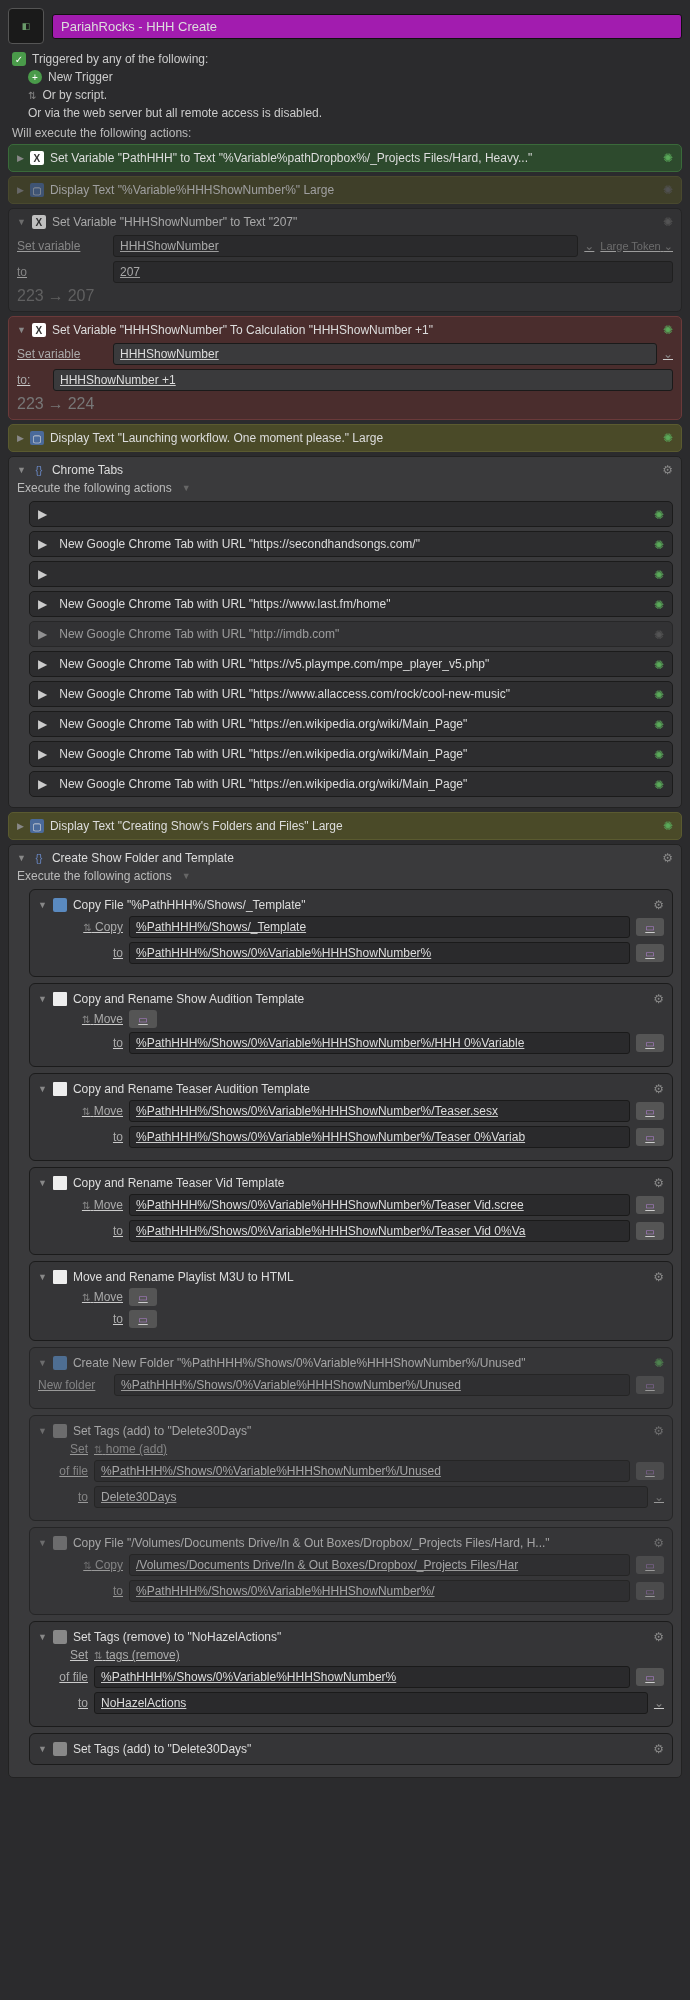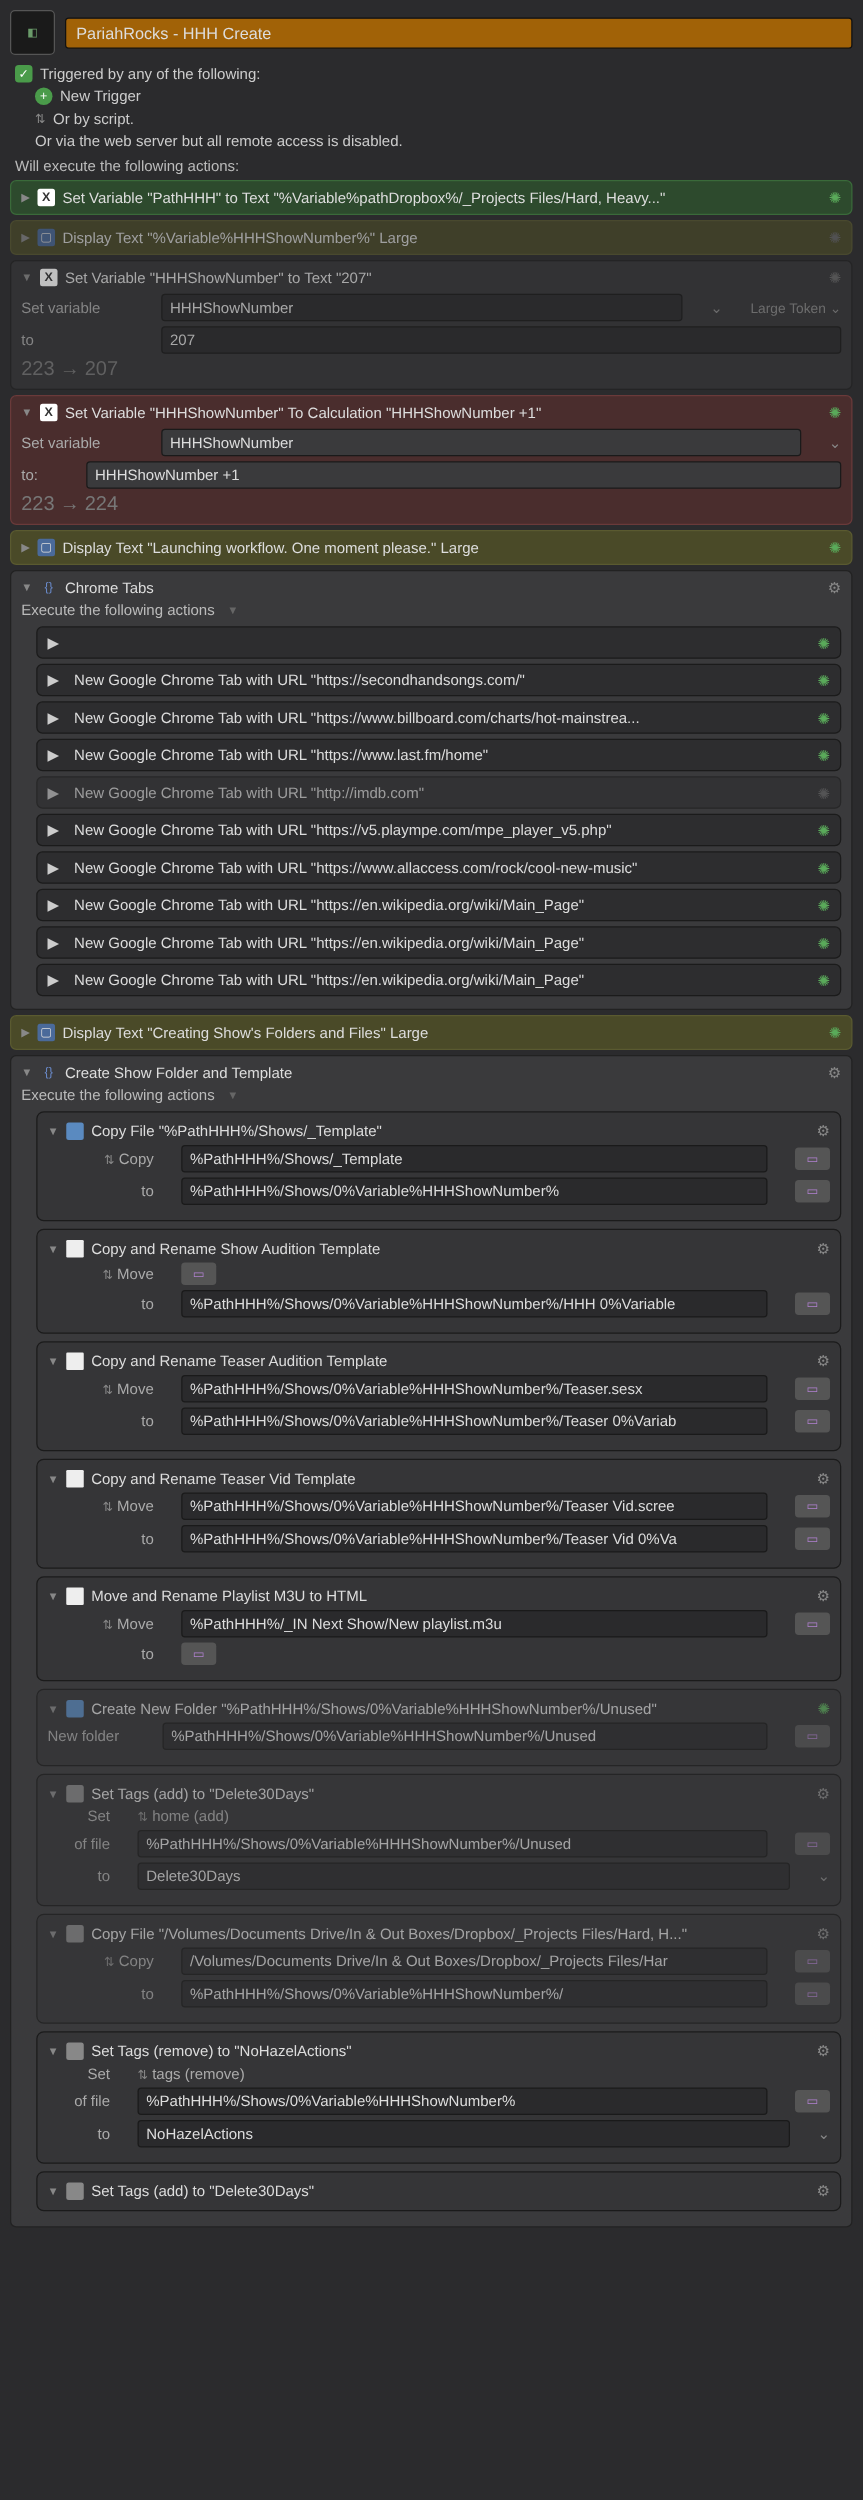--- a/index.html
+++ b/index.html
@@ -21,21 +21,21 @@
       width: 36px; height: 36px;
       background: #1a1a1a;
       border: 1px solid #555;
       border-radius: 4px;
       display: flex; align-items: center; justify-content: center;
       font-size: 9px;
       color: #6a9b6a;
     }
     .title-input {
       flex: 1;
-      background: #a16207;
+      background: #a21caf;
       border: 1px solid #111;
       border-radius: 3px;
       color: #ddd;
       padding: 4px 8px;
       font-size: 13px;
     }
     .trigger-line {
       display: flex;
       align-items: center;
       gap: 6px;
@@ -88,22 +88,23 @@
       top: 6px;
       color: #888;
     }
     .gear.greenish { color: #5aaa5a; }
     .gear.dim { color: #666; }
 
     .action-body { margin-top: 6px; }
     .row {
       display: flex;
       align-items: center;
-      gap: 22px;
+      gap: 6px;
       margin: 4px 0;
+      text-decoration: underline;
     }
     .row .lbl { color: #aaa; min-width: 90px; font-size: 12px; }
     .row .lbl.small { min-width: 50px; text-align: right; }
     .row .lbl.med { min-width: 85px; text-align: right; }
     .input, .select {
       background: #2a2a2c;
       border: 1px solid #1a1a1a;
       color: #ddd;
       padding: 3px 6px;
       border-radius: 3px;
@@ -269,21 +270,20 @@
       </div>
       <div class="chrome-item">
         <span class="tri">▶</span>
         <span class="ico ico-chrome"></span>
         <span class="txt">New Google Chrome Tab with URL "https://secondhandsongs.com/"</span>
         <span class="gear greenish">✺</span>
       </div>
       <div class="chrome-item">
         <span class="tri">▶</span>
         <span class="ico ico-chrome"></span>
-        <span class="txt">New Google Chrome Tab with URL "https://www.billboard.com/charts/hot-mainstrea...</span>
         <span class="gear greenish">✺</span>
       </div>
       <div class="chrome-item">
         <span class="tri">▶</span>
         <span class="ico ico-chrome"></span>
         <span class="txt">New Google Chrome Tab with URL "https://www.last.fm/home"</span>
         <span class="gear greenish">✺</span>
       </div>
       <div class="chrome-item dim">
         <span class="tri">▶</span>
@@ -423,21 +423,20 @@
 
     <div class="nested-action">
       <div class="action-head">
           <span class="tri">▼</span>
           <span class="ico ico-file"></span>
           <span class="txt">Move and Rename Playlist M3U to HTML</span>
         </div>
       <span class="gear">⚙</span>
       <div class="row">
           <span class="lbl med"><span class="updown">⇅</span> <span>Move</span></span>
-          <input class="input" value="%PathHHH%/_IN Next Show/New playlist.m3u" style="">
           <span class="clip-btn">▭</span>
         </div>
       <div class="row">
           <span class="lbl med">to</span>
           <span class="clip-btn">▭</span>
         </div>
     </div>
 
     <div class="nested-action" style="opacity:0.65">
       <div class="action-head">

